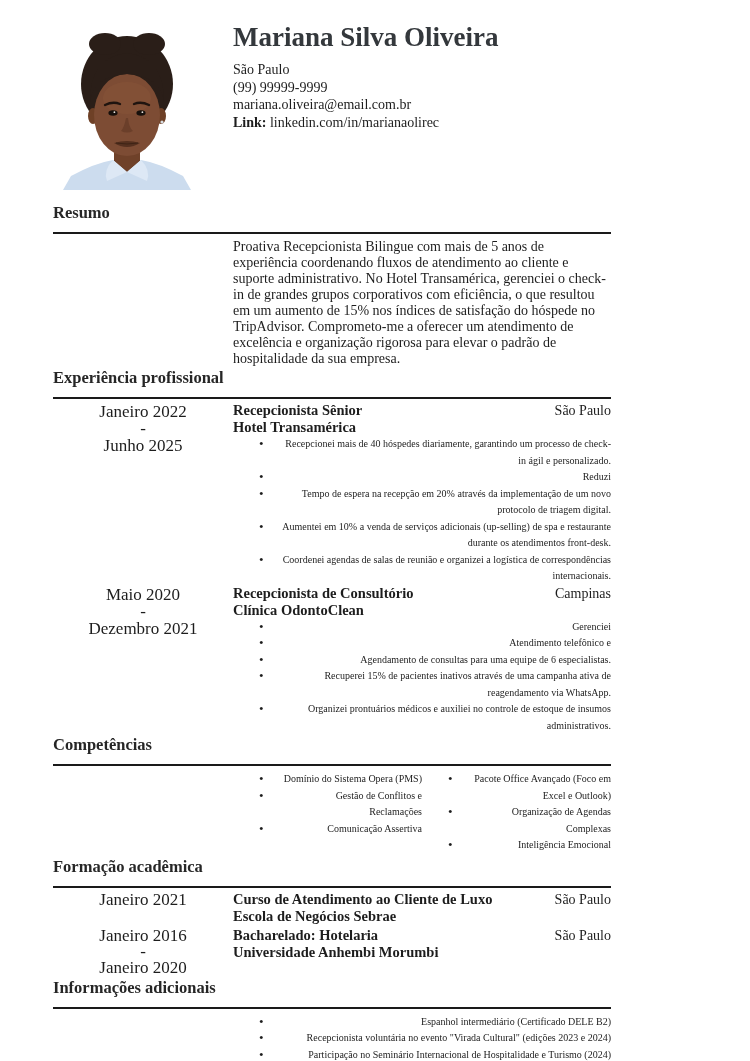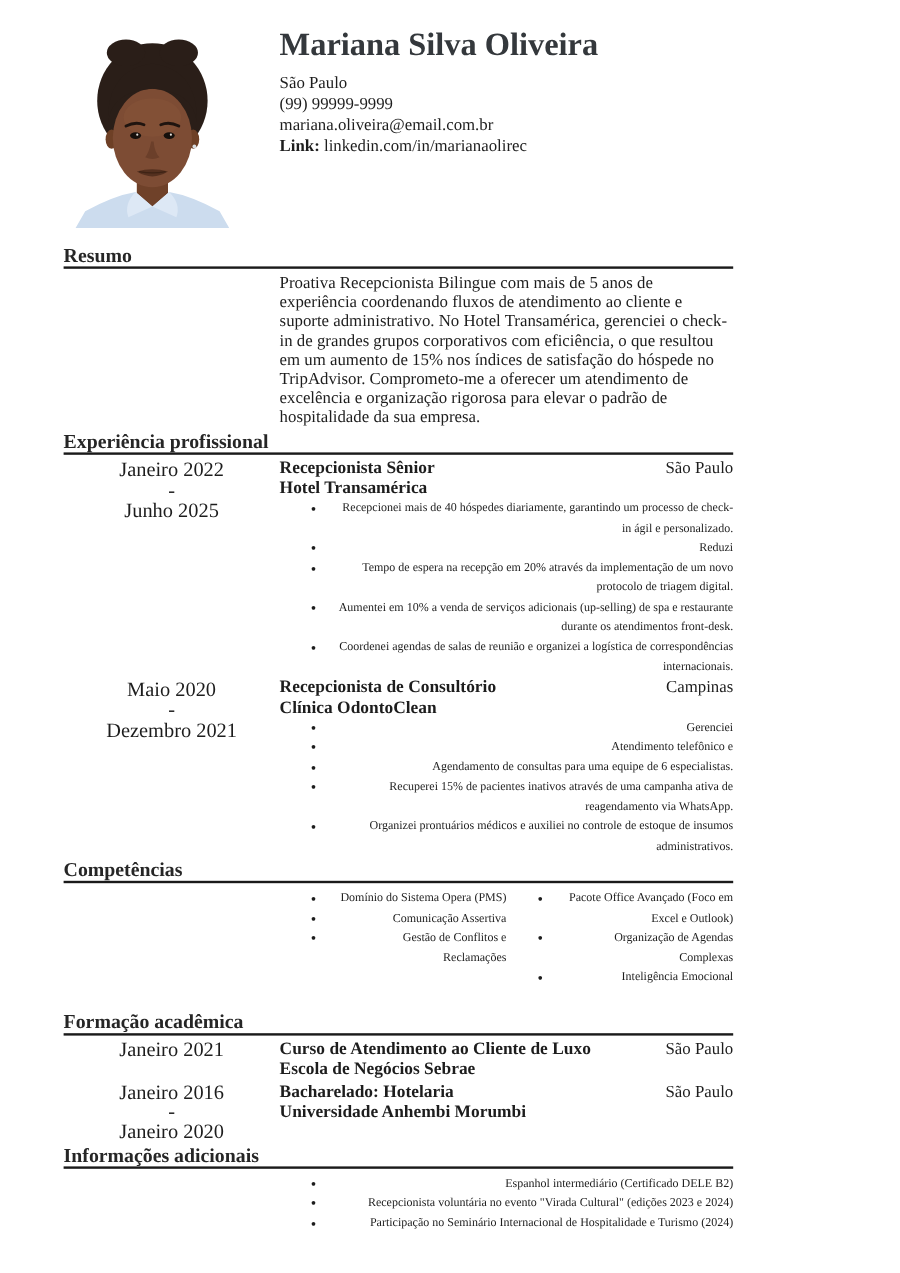--- a/index.html
+++ b/index.html
@@ -18,21 +18,21 @@
   .photo svg { display: block; width: 140px; height: 172px; }
   .header-info { margin-left: 36px; padding-top: 4px; }
   .name { margin: 0; font-size: 27px; line-height: 31px; font-weight: 700; color: #34383c; }
   .contact { margin-top: 8px; font-size: 14px; line-height: 17.5px; }
   .contact-line { white-space: nowrap; }
   .bold { font-weight: 700; }
 
   
   .sec-title {
     margin: 0; font-size: 16.5px; line-height: 19px; font-weight: 700;
-    color: #262626; padding-bottom: 0; border-bottom: 2px solid #1a1a1a;
+    color: #262626; padding-bottom: 10px; border-bottom: 2px solid #1a1a1a;
   }
   .sec-body { padding-top: 5px; }
   .row { display: grid; grid-template-columns: 180px 1fr; }
   .date-col { text-align: center; font-size: 17px; line-height: 17px; padding-top: 1px; color: #1d1d1d; }
   .main-col { min-width: 0; }
 
   .summary { margin: 0; font-size: 14px; line-height: 16px; }
 
   .entry { padding-top: 3px; }
   .title-line { display: flex; justify-content: space-between; align-items: baseline; line-height: 17px; }
@@ -46,21 +46,21 @@
 
   .skills-grid { display: grid; grid-template-columns: 1fr 1fr; }
 
   .edu .date-col { line-height: 16px; }
   .edu .title-line { line-height: 16px; }
   .edu .school { font-weight: 700; font-size: 14.5px; line-height: 16px; }
   .edu-gap { height: 3px; }
 
   #sec-exp { margin-top: 1px; }
   #sec-comp { margin-top: 1px; }
-  #sec-edu { margin-top: 18px; }
+  #sec-edu { margin-top: 3px; }
   #sec-add { margin-top: 2px; }
 </style>
 </head>
 <body>
 
 <div class="page">
 
   <div class="header">
     <div class="photo">
       <svg viewBox="0 0 140 172" xmlns="http://www.w3.org/2000/svg">
@@ -172,22 +172,22 @@
   </section>
 
   <section id="sec-comp">
     <h2 class="sec-title">Competências</h2>
     <div class="row sec-body">
       <div class="date-col"></div>
       <div class="main-col">
         <div class="skills-grid">
           <ul class="bullets">
             <li>Domínio do Sistema Opera (PMS)</li>
+            <li>Gestão de Conflitos e Reclamações</li>
             <li>Comunicação Assertiva</li>
-            <li>Gestão de Conflitos e Reclamações</li>
           </ul>
           <ul class="bullets">
             <li>Pacote Office Avançado (Foco em Excel e Outlook)</li>
             <li>Organização de Agendas Complexas</li>
             <li>Inteligência Emocional</li>
           </ul>
         </div>
       </div>
     </div>
   </section>

